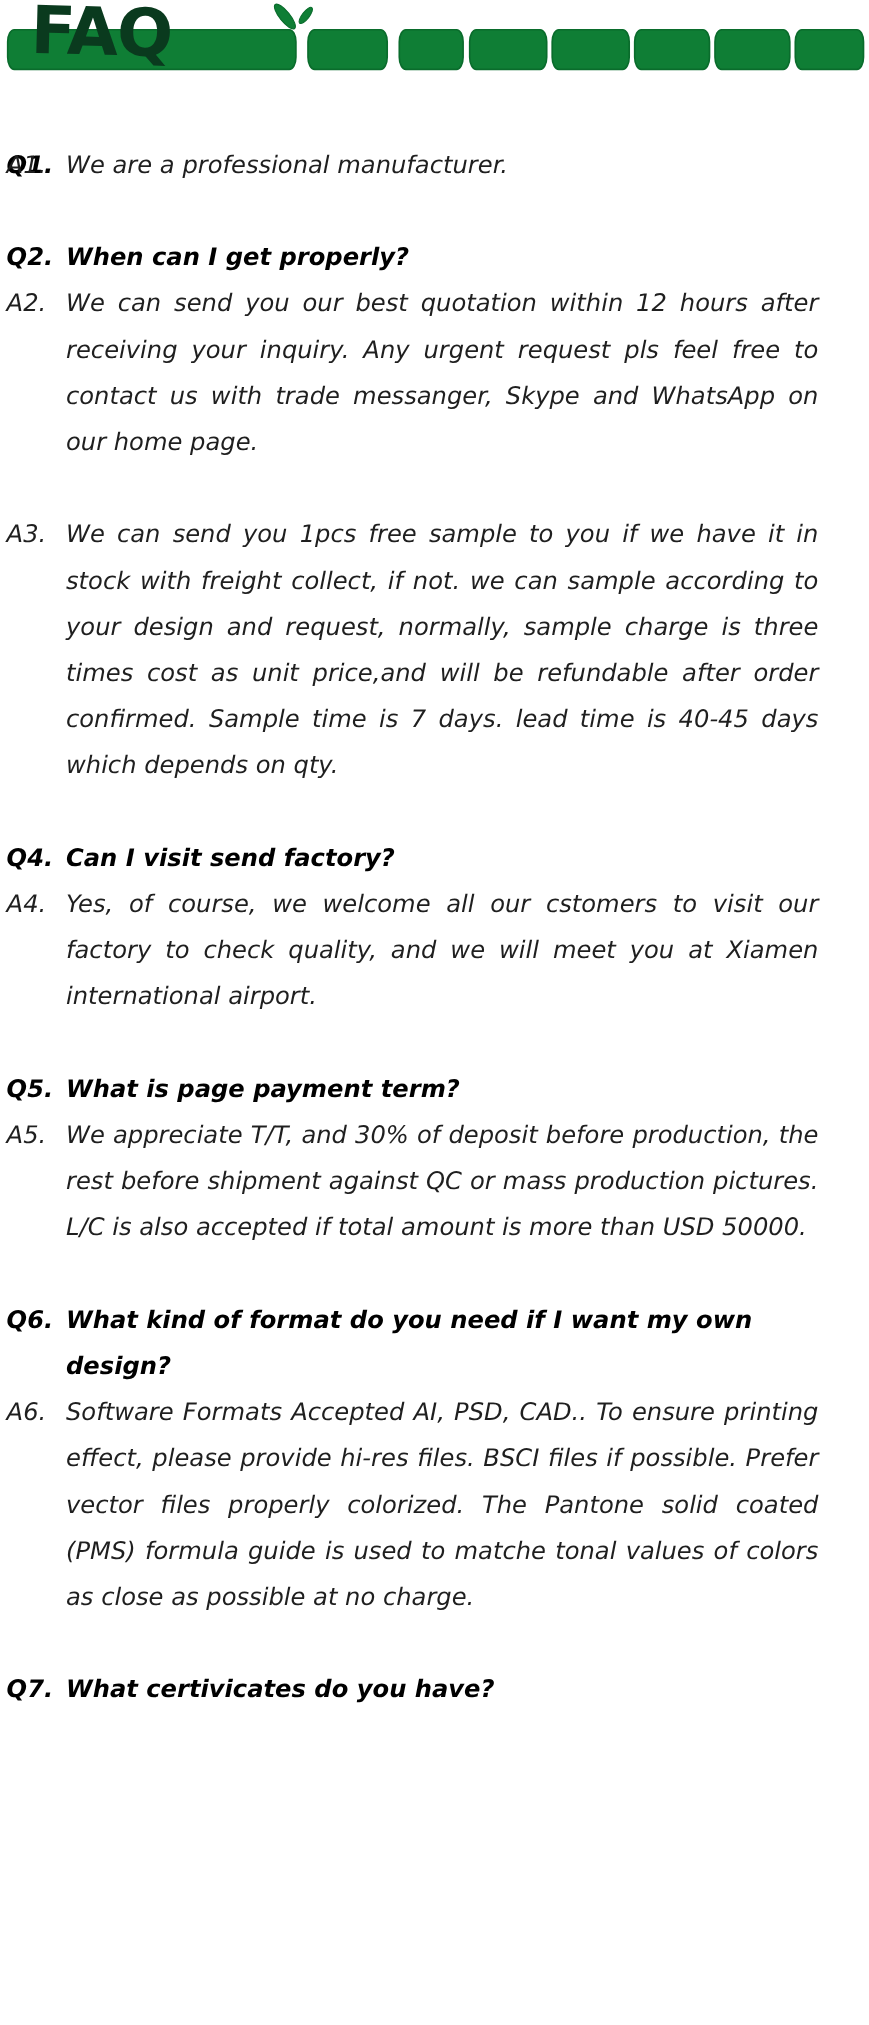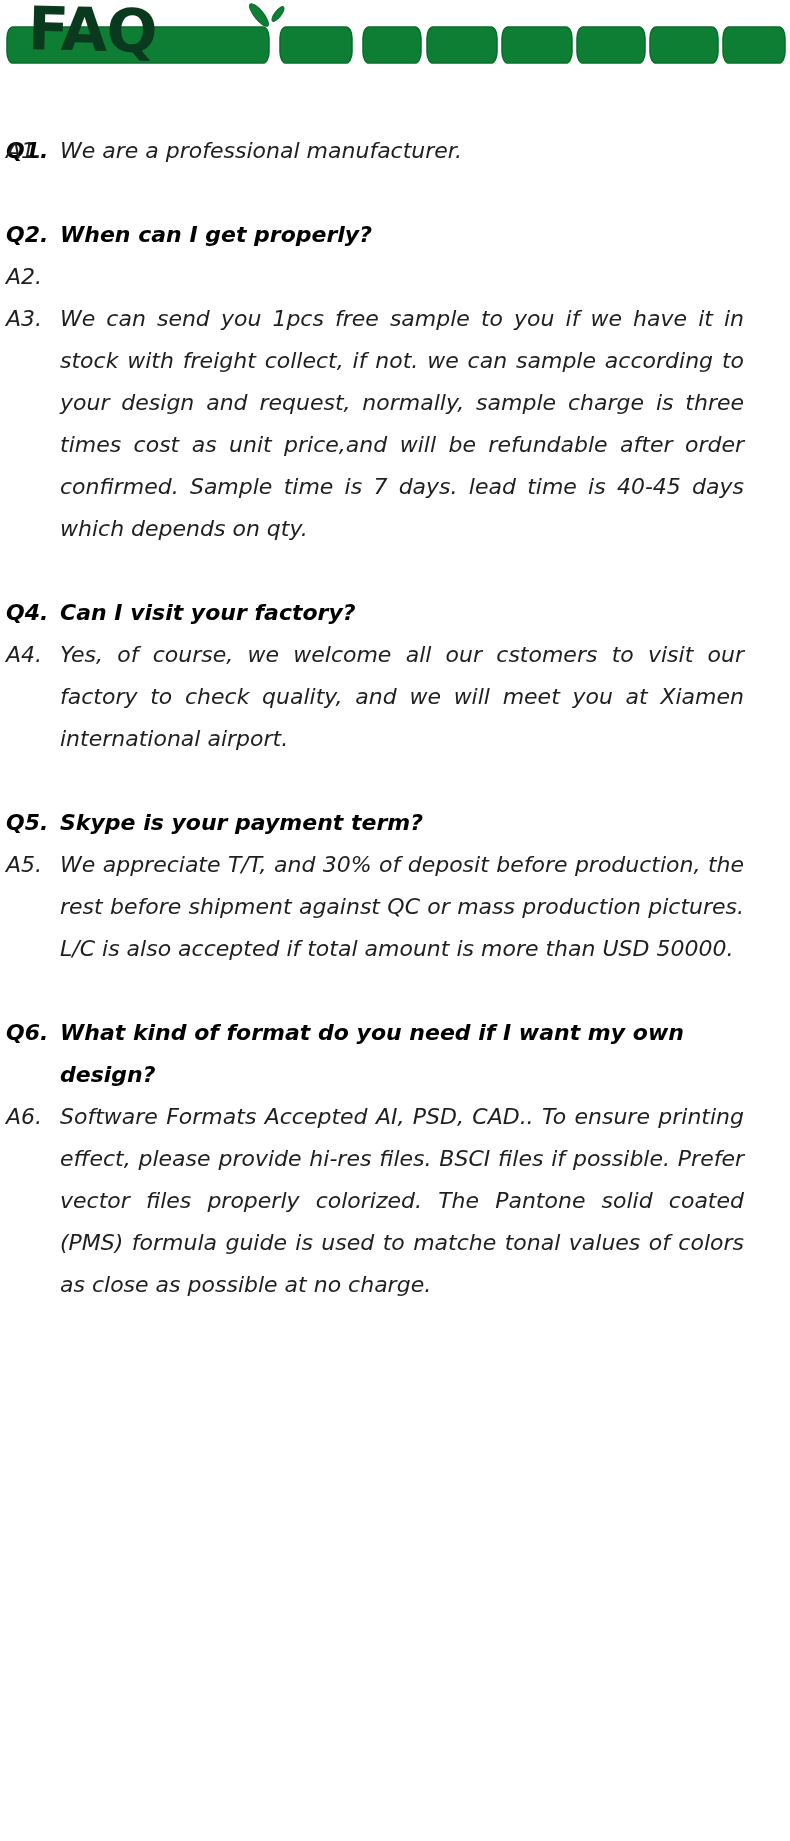--- a/index.html
+++ b/index.html
@@ -110,38 +110,38 @@
 </header>
 
 <main class="content">
   <section class="qa">
     <h2 class="q"><span class="label">Q1.</span></h2>
     <p class="a"><span class="label">A1.</span><span class="atext">We are a professional manufacturer.</span></p>
   </section>
 
   <section class="qa">
     <h2 class="q"><span class="label">Q2.</span><span class="qtext">When can I get properly?</span></h2>
-    <p class="a"><span class="label">A2.</span></p>
+    <p class="a"><span class="label">A2.</span><span class="atext">We can send you our best quotation within 12 hours after receiving your inquiry. Any urgent request pls feel free to contact us with trade messanger, Skype and WhatsApp on our home page.</span></p>
   </section>
 
   <section class="qa">
     <p class="a"><span class="label">A3.</span><span class="atext">We can send you 1pcs free sample to you if we have it in stock with freight collect, if not. we can sample according to your design and request, normally, sample charge is three times cost as unit price,and will be refundable after order confirmed. Sample time is 7 days. lead time is 40-45 days which depends on qty.</span></p>
   </section>
 
   <section class="qa">
-    <h2 class="q"><span class="label">Q4.</span><span class="qtext">Can I visit your factory?</span></h2>
+    <h2 class="q"><span class="label">Q4.</span><span class="qtext">Can I visit send factory?</span></h2>
     <p class="a"><span class="label">A4.</span><span class="atext">Yes, of course, we welcome all our cstomers to visit our factory to check quality, and we will meet you at Xiamen international airport.</span></p>
   </section>
 
   <section class="qa">
-    <h2 class="q"><span class="label">Q5.</span><span class="qtext">Skype is your payment term?</span></h2>
+    <h2 class="q"><span class="label">Q5.</span><span class="qtext">What is page payment term?</span></h2>
     <p class="a"><span class="label">A5.</span><span class="atext">We appreciate T/T, and 30% of deposit before production, the rest before shipment against QC or mass production pictures. L/C is also accepted if total amount is more than USD 50000.</span></p>
   </section>
 
   <section class="qa">
     <h2 class="q"><span class="label">Q6.</span><span class="qtext">What kind of format do you need if I want my own design?</span></h2>
     <p class="a"><span class="label">A6.</span><span class="atext">Software Formats Accepted AI, PSD, CAD.. To ensure printing effect, please provide hi-res files. BSCI files if possible. Prefer vector files properly colorized. The Pantone solid coated (PMS) formula guide is used to matche tonal values of colors as close as possible at no charge.</span></p>
   </section>
 
   <section class="qa">
-    <h2 class="q"><span class="label">Q7.</span></h2>
+    <h2 class="q"><span class="label">Q7.</span><span class="qtext">What certivicates do you have?</span></h2>
   </section>
 </main>
 
 </body></html>

